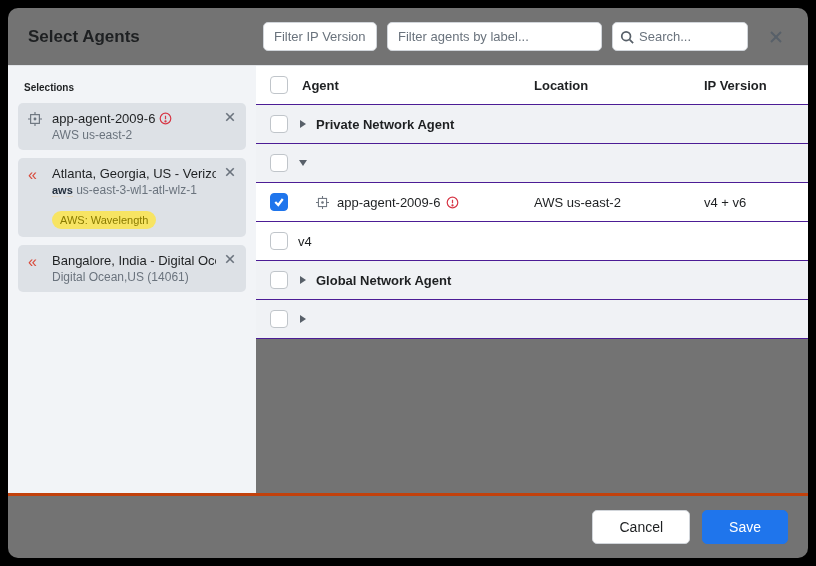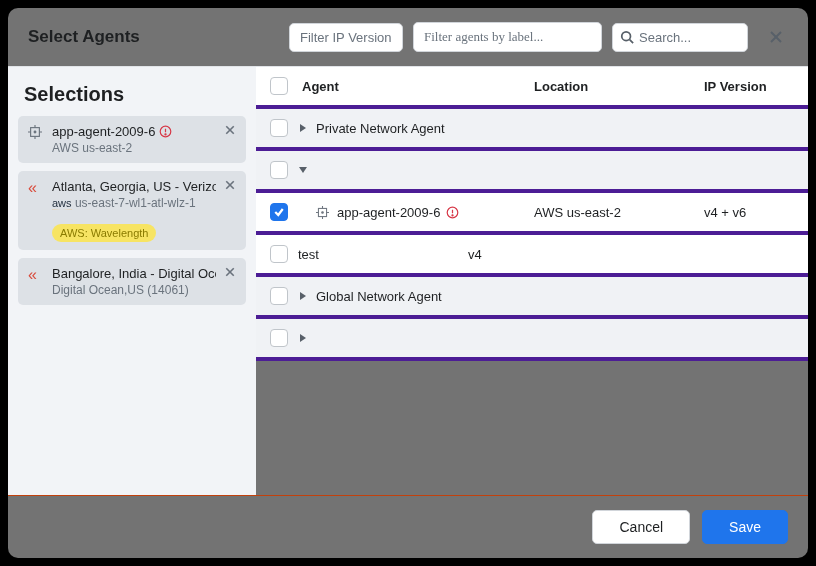--- a/index.html
+++ b/index.html
@@ -36,21 +36,21 @@
     .filter-input {
       border: 1px solid #d1d5da;
       border-radius: 5px;
       padding: 6px 10px;
       font-size: 13px;
       color: #333;
       background: #fff;
     }
     .filter-input::placeholder { color: #6a737d; }
     .filter-ipv { width: 114px; }
-    .filter-label { width: 189px; font-family: Liberation Serif, serif; }
+    .filter-label { width: 215px; }
     .search-wrap {
       position: relative;
       display: flex;
       align-items: center;
     }
     .search-wrap svg {
       position: absolute;
       left: 8px;
       pointer-events: none;
     }
@@ -70,21 +70,21 @@
       overflow: hidden;
       border-top: 1px solid #e1e4e8;
     }
     .sidebar {
       width: 248px;
       background: #f2f4f7;
       padding: 12px 10px;
       overflow-y: auto;
     }
     .sidebar-title {
-      font-size: 20px;
+      font-size: 10px;
       font-weight: 600;
       padding: 4px 6px 10px 6px;
     }
     .sel-card {
       background: #dde1e6;
       border-radius: 5px;
       padding: 8px 10px;
       margin-bottom: 8px;
       position: relative;
       display: flex;
@@ -118,21 +118,21 @@
     .sel-remove {
       flex: 0 0 auto;
       background: none;
       border: none;
       cursor: pointer;
       color: #6a737d;
       padding: 0;
     }
     .aws-logo {
       font-size: 11px;
-      font-weight: 400;
+      font-weight: 700;
       color: #232f3e;
       display: inline-block;
       position: relative;
     }
     .aws-logo::after {
       content: "";
       position: absolute;
       left: 0; right: 0; bottom: -3px;
       height: 3px;
       border-bottom: 2px solid #ff9900;
@@ -160,30 +160,30 @@
     .main {
       flex: 1;
       display: flex;
       flex-direction: column;
       overflow-y: auto;
     }
     .table-header, .group-row, .data-row {
       display: flex;
       align-items: center;
       padding: 10px 14px;
-      border-bottom: 4px solid #4c1d95;
+      border-bottom: 1px solid #4c1d95;
     }
     .table-header {
       font-weight: 600;
       font-size: 13px;
       background: #fff;
     }
     .group-row {
       background: #f0f2f5;
-      font-weight: 400;
+      font-weight: 700;
       font-size: 13px;
     }
     .data-row {
       background: #fff;
       font-size: 13px;
     }
     .col-check { flex: 0 0 28px; display: flex; align-items: center; }
     .col-agent { flex: 1; display: flex; align-items: center; gap: 6px; padding-left: 4px; }
     .col-location { flex: 0 0 170px; }
     .col-ipv { flex: 0 0 90px; }
@@ -215,21 +215,21 @@
       display: inline-flex;
       margin-right: 2px;
     }
     .row-indent { padding-left: 18px; }
     .modal-footer {
       display: flex;
       justify-content: flex-end;
       align-items: center;
       padding: 14px 20px;
       gap: 12px;
-      border-top: 1px solid #c2410c;
+      border-top: 3px solid #c2410c;
     }
     .btn {
       padding: 8px 26px;
       border-radius: 5px;
       font-size: 14px;
       cursor: pointer;
       border: 1px solid #d1d5da;
       background: #fff;
       color: #1e2022;
     }
@@ -301,21 +301,21 @@
       </div>
 
       <div class="sel-card">
         <span class="sel-icon chev-red">«</span>
         <div class="sel-body">
           <div class="sel-title">
             <span>Atlanta, Georgia, US - Verizon...</span>
           </div>
           <div class="sel-sub">
             <span class="aws-logo">aws</span>
-            <span>us-east-7-wl1-atl-wlz-1</span>
+            <span>us-east-3-wl1-atl-wlz-1</span>
           </div>
           <span class="badge-wavelength">AWS: Wavelength</span>
         </div>
         <button class="sel-remove">
           <svg width="12" height="12" viewBox="0 0 16 16" stroke="#6a737d" stroke-width="2.2">
               <line x1="3" y1="3" x2="13" y2="13"></line>
               <line x1="13" y1="3" x2="3" y2="13"></line>
             </svg>
         </button>
       </div>
@@ -401,21 +401,20 @@
             </span>
         </div>
         <div class="col-location">AWS us-east-2</div>
         <div class="col-ipv">v4 + v6</div>
       </div>
 
       <div class="data-row">
         <div class="col-check">
             <span class="checkbox"></span>
           </div>
-        <div class="col-location">test</div>
         <div class="col-ipv">v4</div>
       </div>
 
       <div class="group-row">
         <div class="col-check">
             <span class="checkbox"></span>
           </div>
         <span class="expand-caret">
             <svg width="10" height="10" viewBox="0 0 10 10">
               <polygon points="2,1 8,5 2,9" fill="#586069"></polygon>

